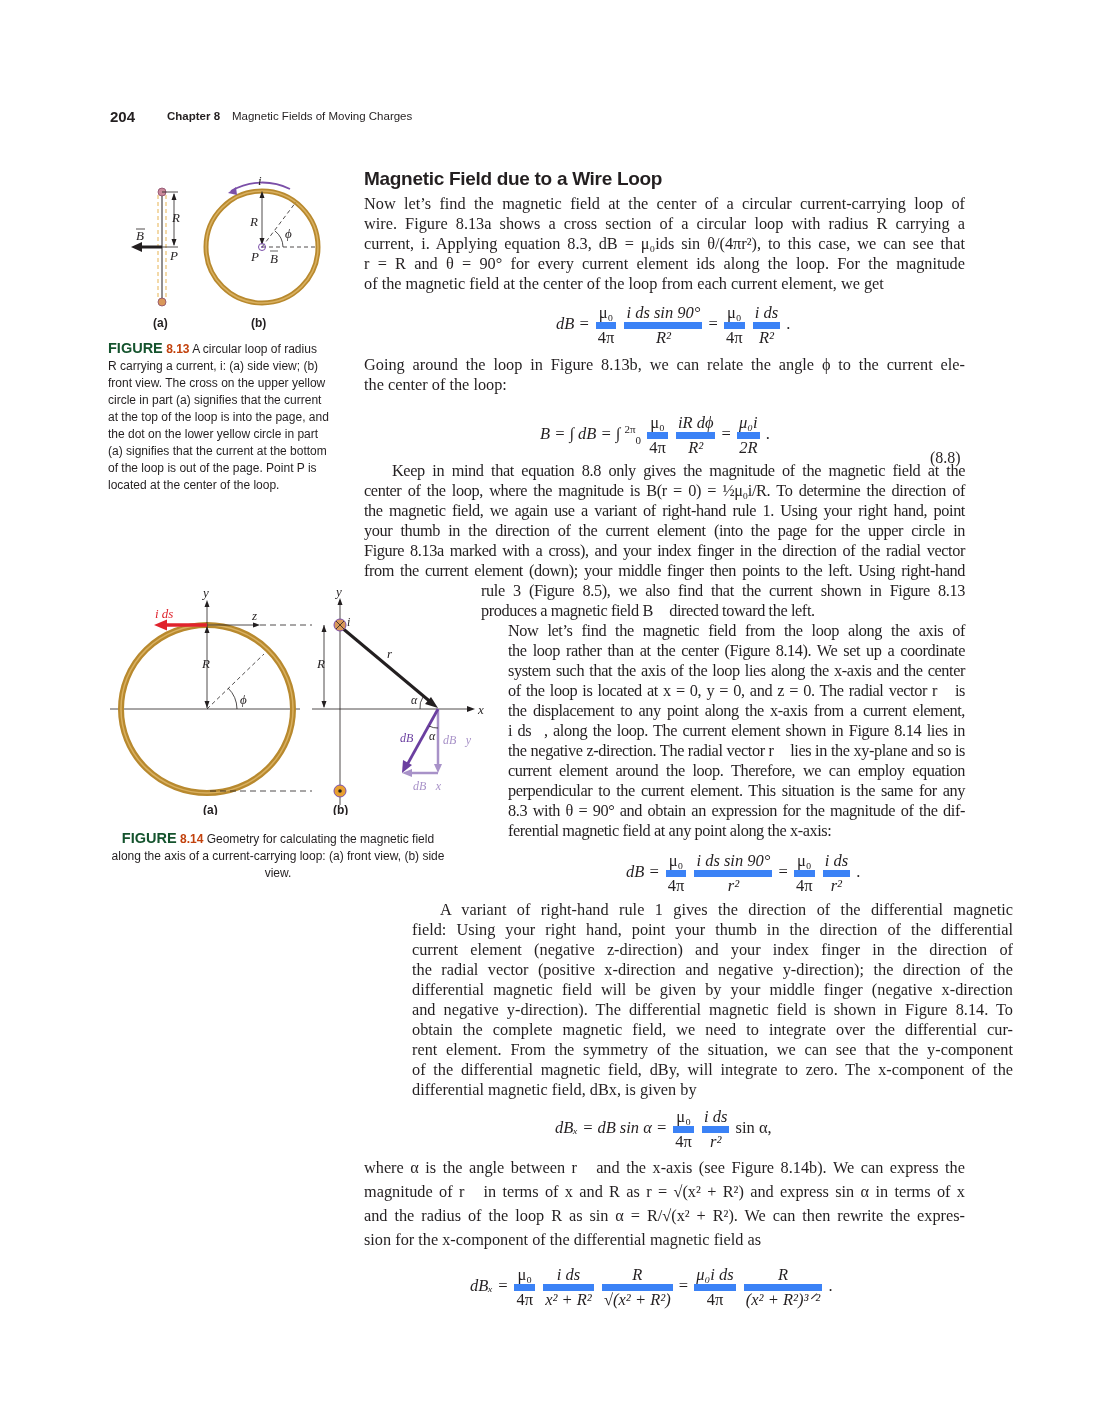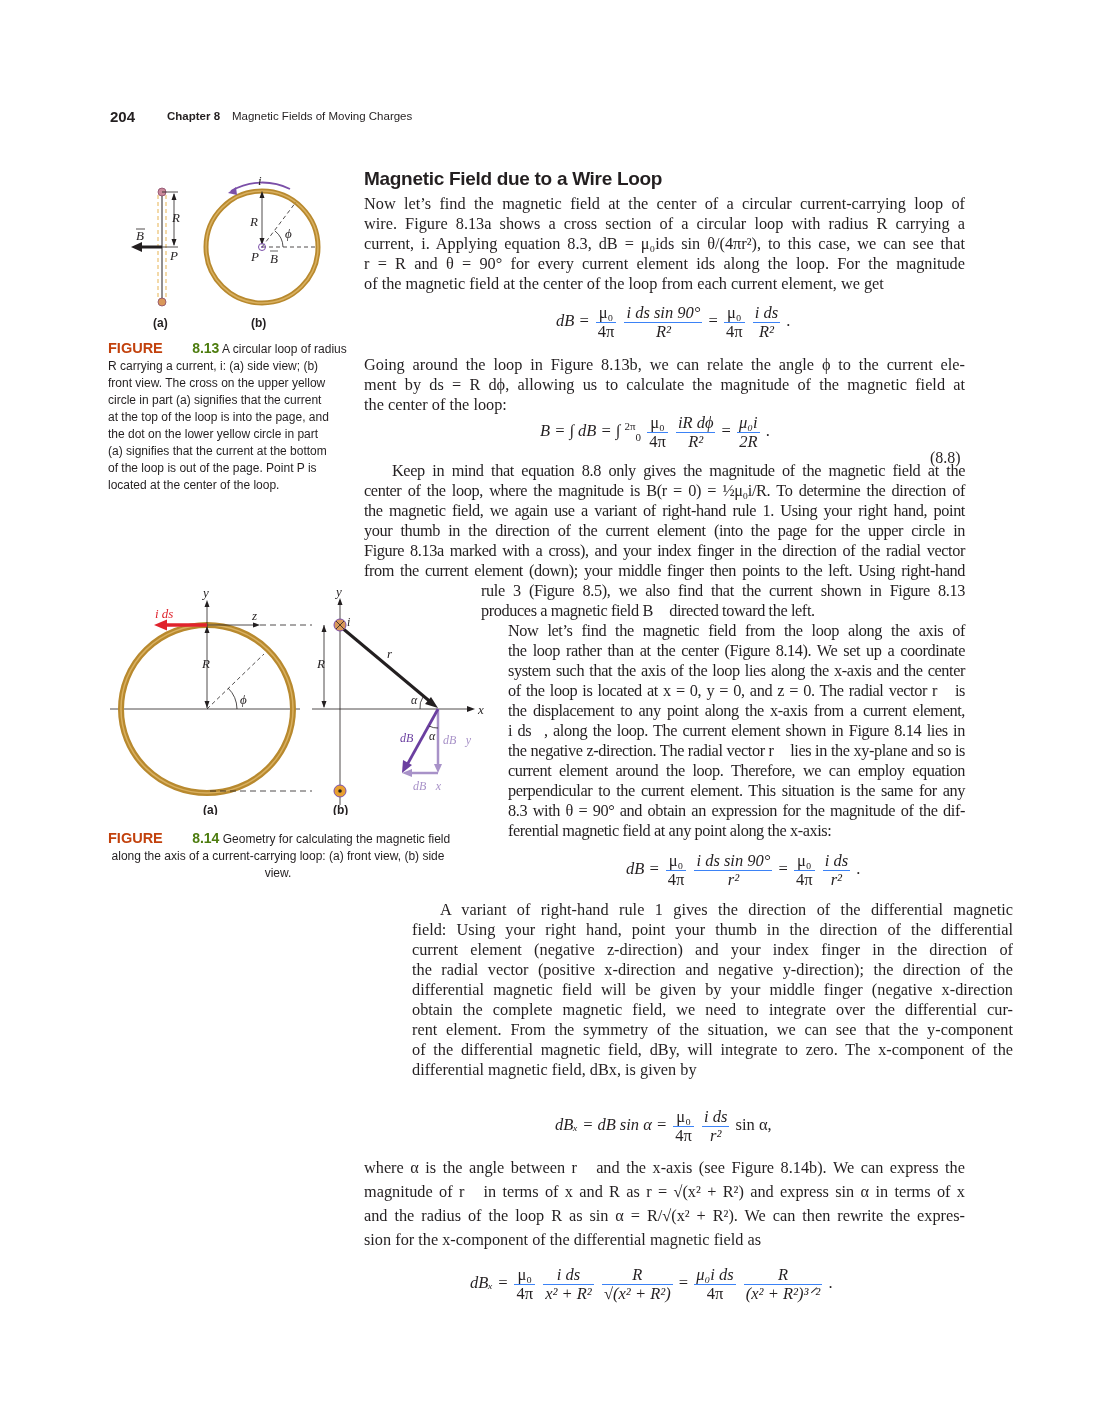--- a/index.html
+++ b/index.html
@@ -18,27 +18,27 @@
 
   
   .para { font-size: 16.3px; line-height: 20px; text-align: justify; text-align-last: justify; }
   .line { display: block; white-space: nowrap; text-align: justify; text-align-last: justify; height: 20px; }
   .line.left { text-align-last: left; }
   .indent { text-indent: 28px; }
   .it { font-style: italic; }
   .eqn { position: absolute; font-size: 16.5px; font-family: "Liberation Serif", "DejaVu Serif", serif; white-space: nowrap; }
   .frac { display: inline-block; vertical-align: middle; text-align: center; margin: 0 2px; }
   .frac > span { display: block; padding: 0 2px; line-height: 18px; }
-  .frac > span.num { border-bottom: 1px solid #3b82f6; }
+  .frac > span.num { border-bottom: 7px solid #3b82f6; }
   .eq-num { position: absolute; font-size: 16px; }
 
   
   .caption { font-size: 12px; line-height: 17px; color: #231f20; }
-  .fig-label { color: #c2410c; font-weight: bold; font-size: 14.5px; }
-  .fig-num { color: #4d7c0f; font-weight: bold; font-size: 14px; margin-left: 26px; }
+  .fig-label { color: #14532d; font-weight: bold; font-size: 14.5px; }
+  .fig-num { color: #c2410c; font-weight: bold; font-size: 12px; }
 </style>
 </head>
 <body>
 
 <div class="abs sans page-num">204</div>
 <div class="abs sans chap-label">Chapter 8</div>
 <div class="abs sans chap-title">Magnetic Fields of Moving Charges</div>
 
 <svg class="abs" style="left:100px; top:160px;" width="250" height="180">
 
@@ -189,21 +189,20 @@
   <span class="frac"><span class="num">μ₀</span><span>4π</span></span>
   <span class="frac"><span class="num it">i ds sin 90°</span><span class="it">R²</span></span>
   <span>=</span>
   <span class="frac"><span class="num">μ₀</span><span>4π</span></span>
   <span class="frac"><span class="num it">i ds</span><span class="it">R²</span></span>
   <span>.</span>
 </div>
 
 <div class="abs serif para" style="left:364px; top:355px; width:601px;">
   <span class="line">Going around the loop in Figure 8.13b, we can relate the angle ϕ to the current ele-</span>
-  <span class="line">ment by ds = R dϕ, allowing us to calculate the magnitude of the magnetic field at</span>
   <span class="line left">the center of the loop:</span>
 </div>
 
 <div class="eqn" style="left:540px; top:414px;">
   <span class="it">B = ∫ dB = ∫</span>
   <sup style="font-size:11px;">2π</sup><sub style="font-size:11px;">0</sub>
   <span class="frac"><span class="num">μ₀</span><span>4π</span></span>
   <span class="frac"><span class="num it">iR dϕ</span><span class="it">R²</span></span>
   <span>=</span>
   <span class="frac"><span class="num it">μ₀i</span><span class="it">2R</span></span>
@@ -250,20 +249,21 @@
   <span class="frac"><span class="num it">i ds</span><span class="it">r²</span></span>
   <span>.</span>
 </div>
 
 <div class="abs serif para" style="left:364px; top:900px; width:601px;margin-left:48px;">
   <span class="line indent">A variant of right-hand rule 1 gives the direction of the differential magnetic</span>
   <span class="line">field: Using your right hand, point your thumb in the direction of the differential</span>
   <span class="line">current element (negative z-direction) and your index finger in the direction of</span>
   <span class="line">the radial vector (positive x-direction and negative y-direction); the direction of the</span>
   <span class="line">differential magnetic field will be given by your middle finger (negative x-direction</span>
+  <span class="line">and negative y-direction). The differential magnetic field is shown in Figure 8.14. To</span>
   <span class="line">obtain the complete magnetic field, we need to integrate over the differential cur-</span>
   <span class="line">rent element. From the symmetry of the situation, we can see that the y-component</span>
   <span class="line">of the differential magnetic field, dBy, will integrate to zero. The x-component of the</span>
   <span class="line left">differential magnetic field, dBx, is given by</span>
 </div>
 
 <div class="eqn" style="left:555px; top:1108px;">
   <span class="it">dBₓ = dB sin α =</span>
   <span class="frac"><span class="num">μ₀</span><span>4π</span></span>
   <span class="frac"><span class="num it">i ds</span><span class="it">r²</span></span>

